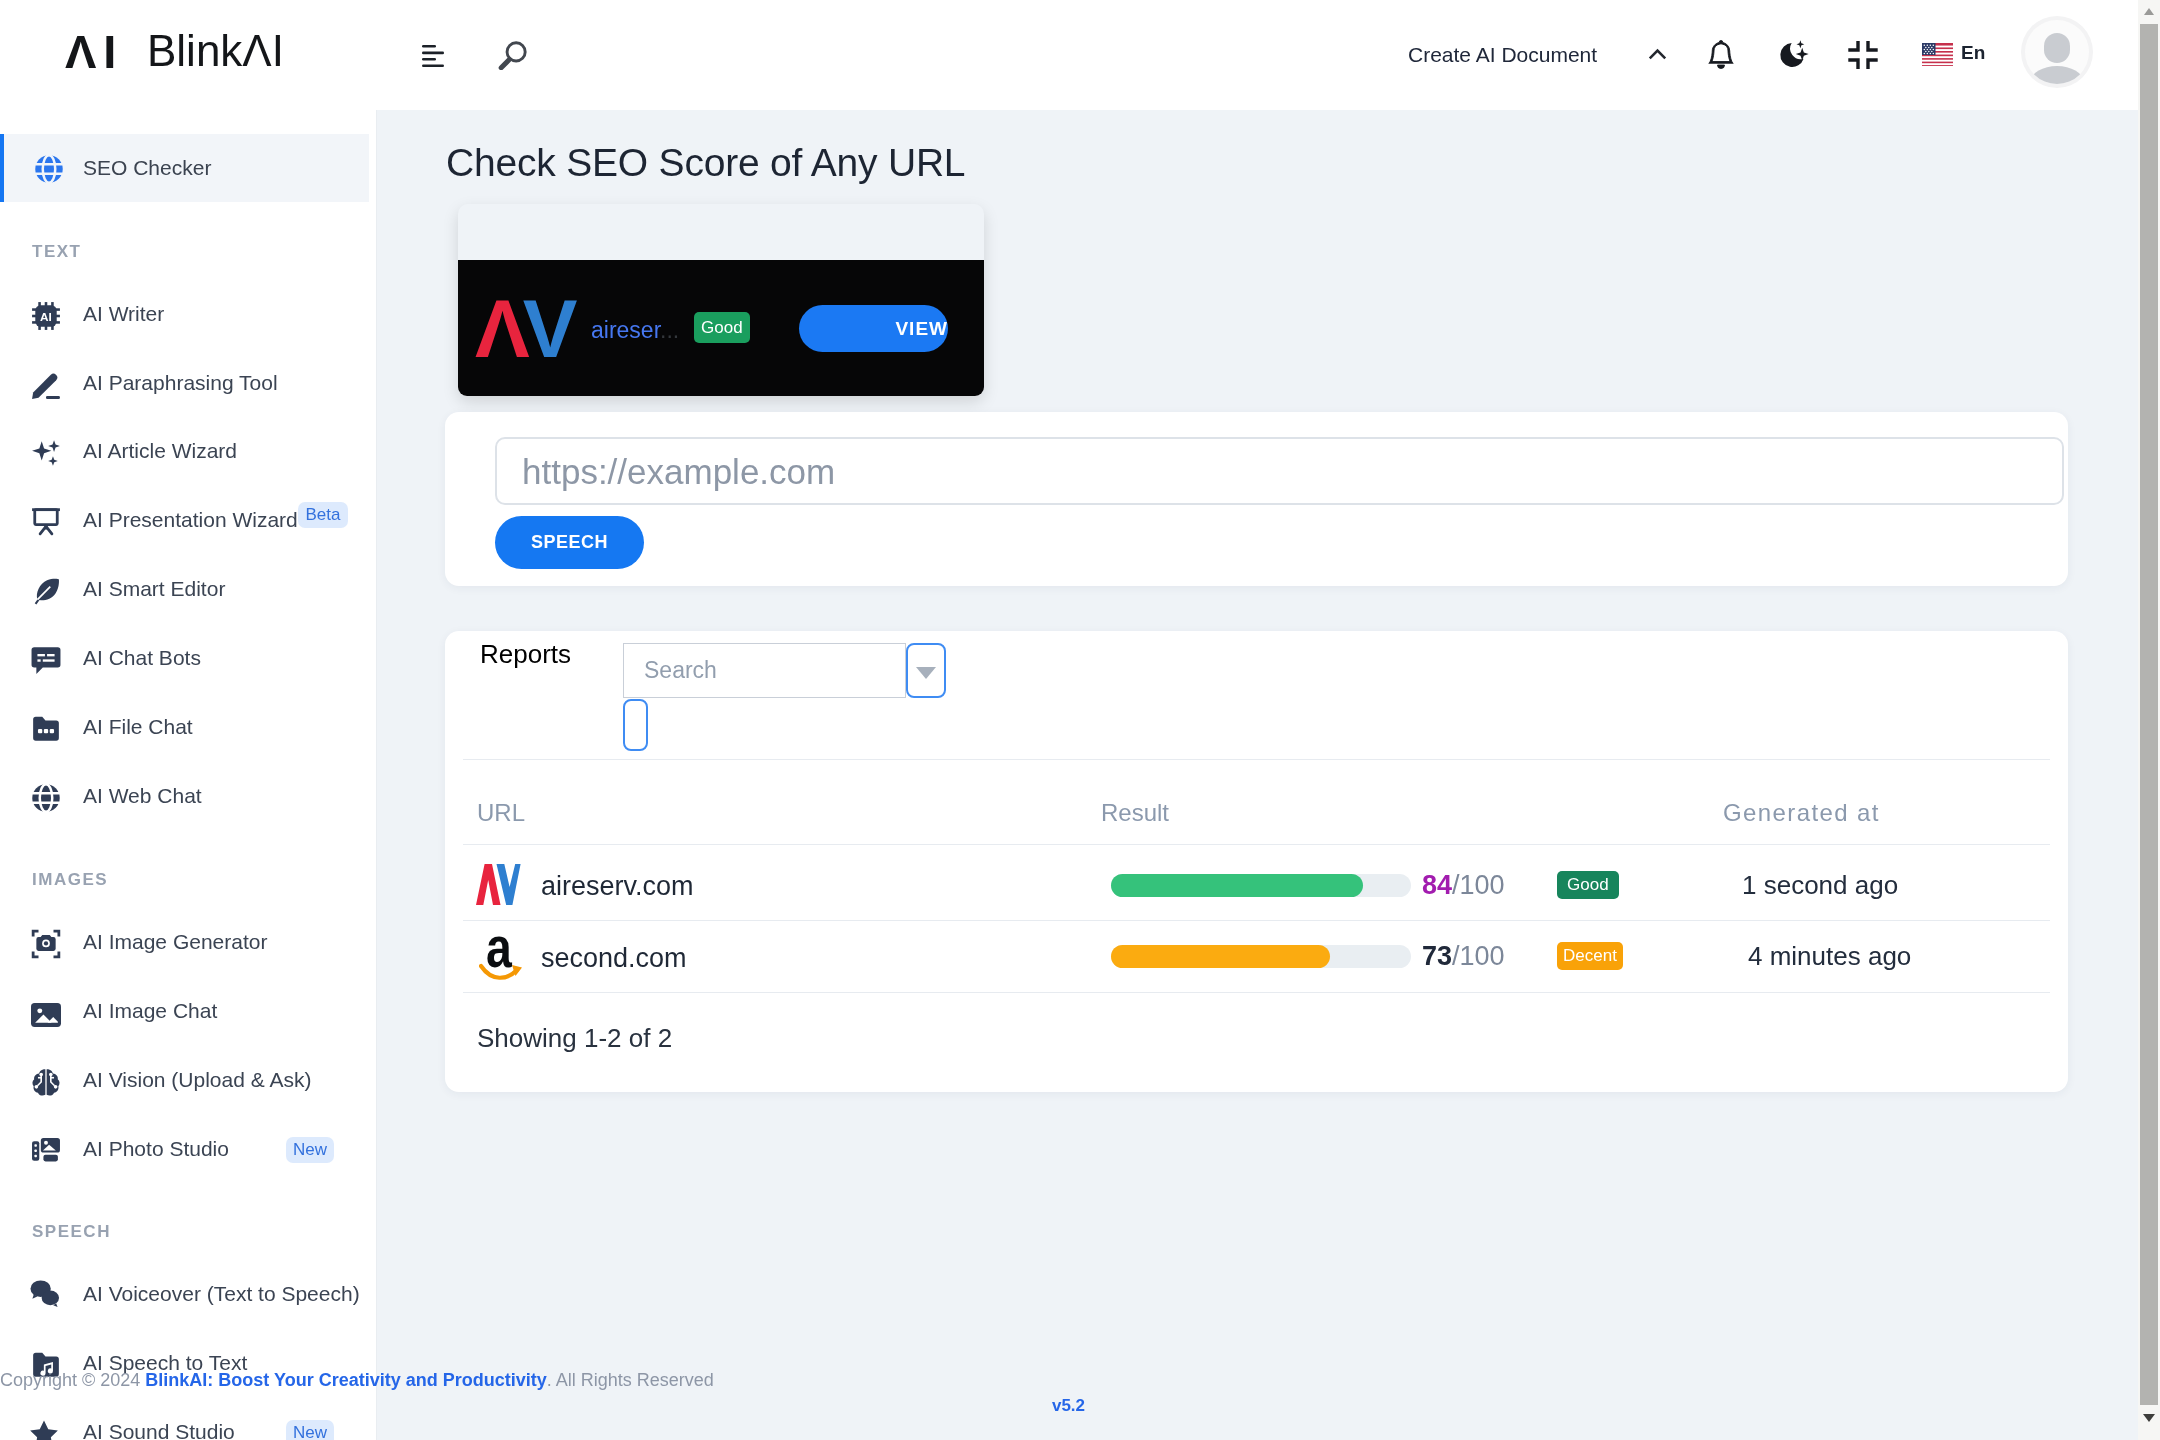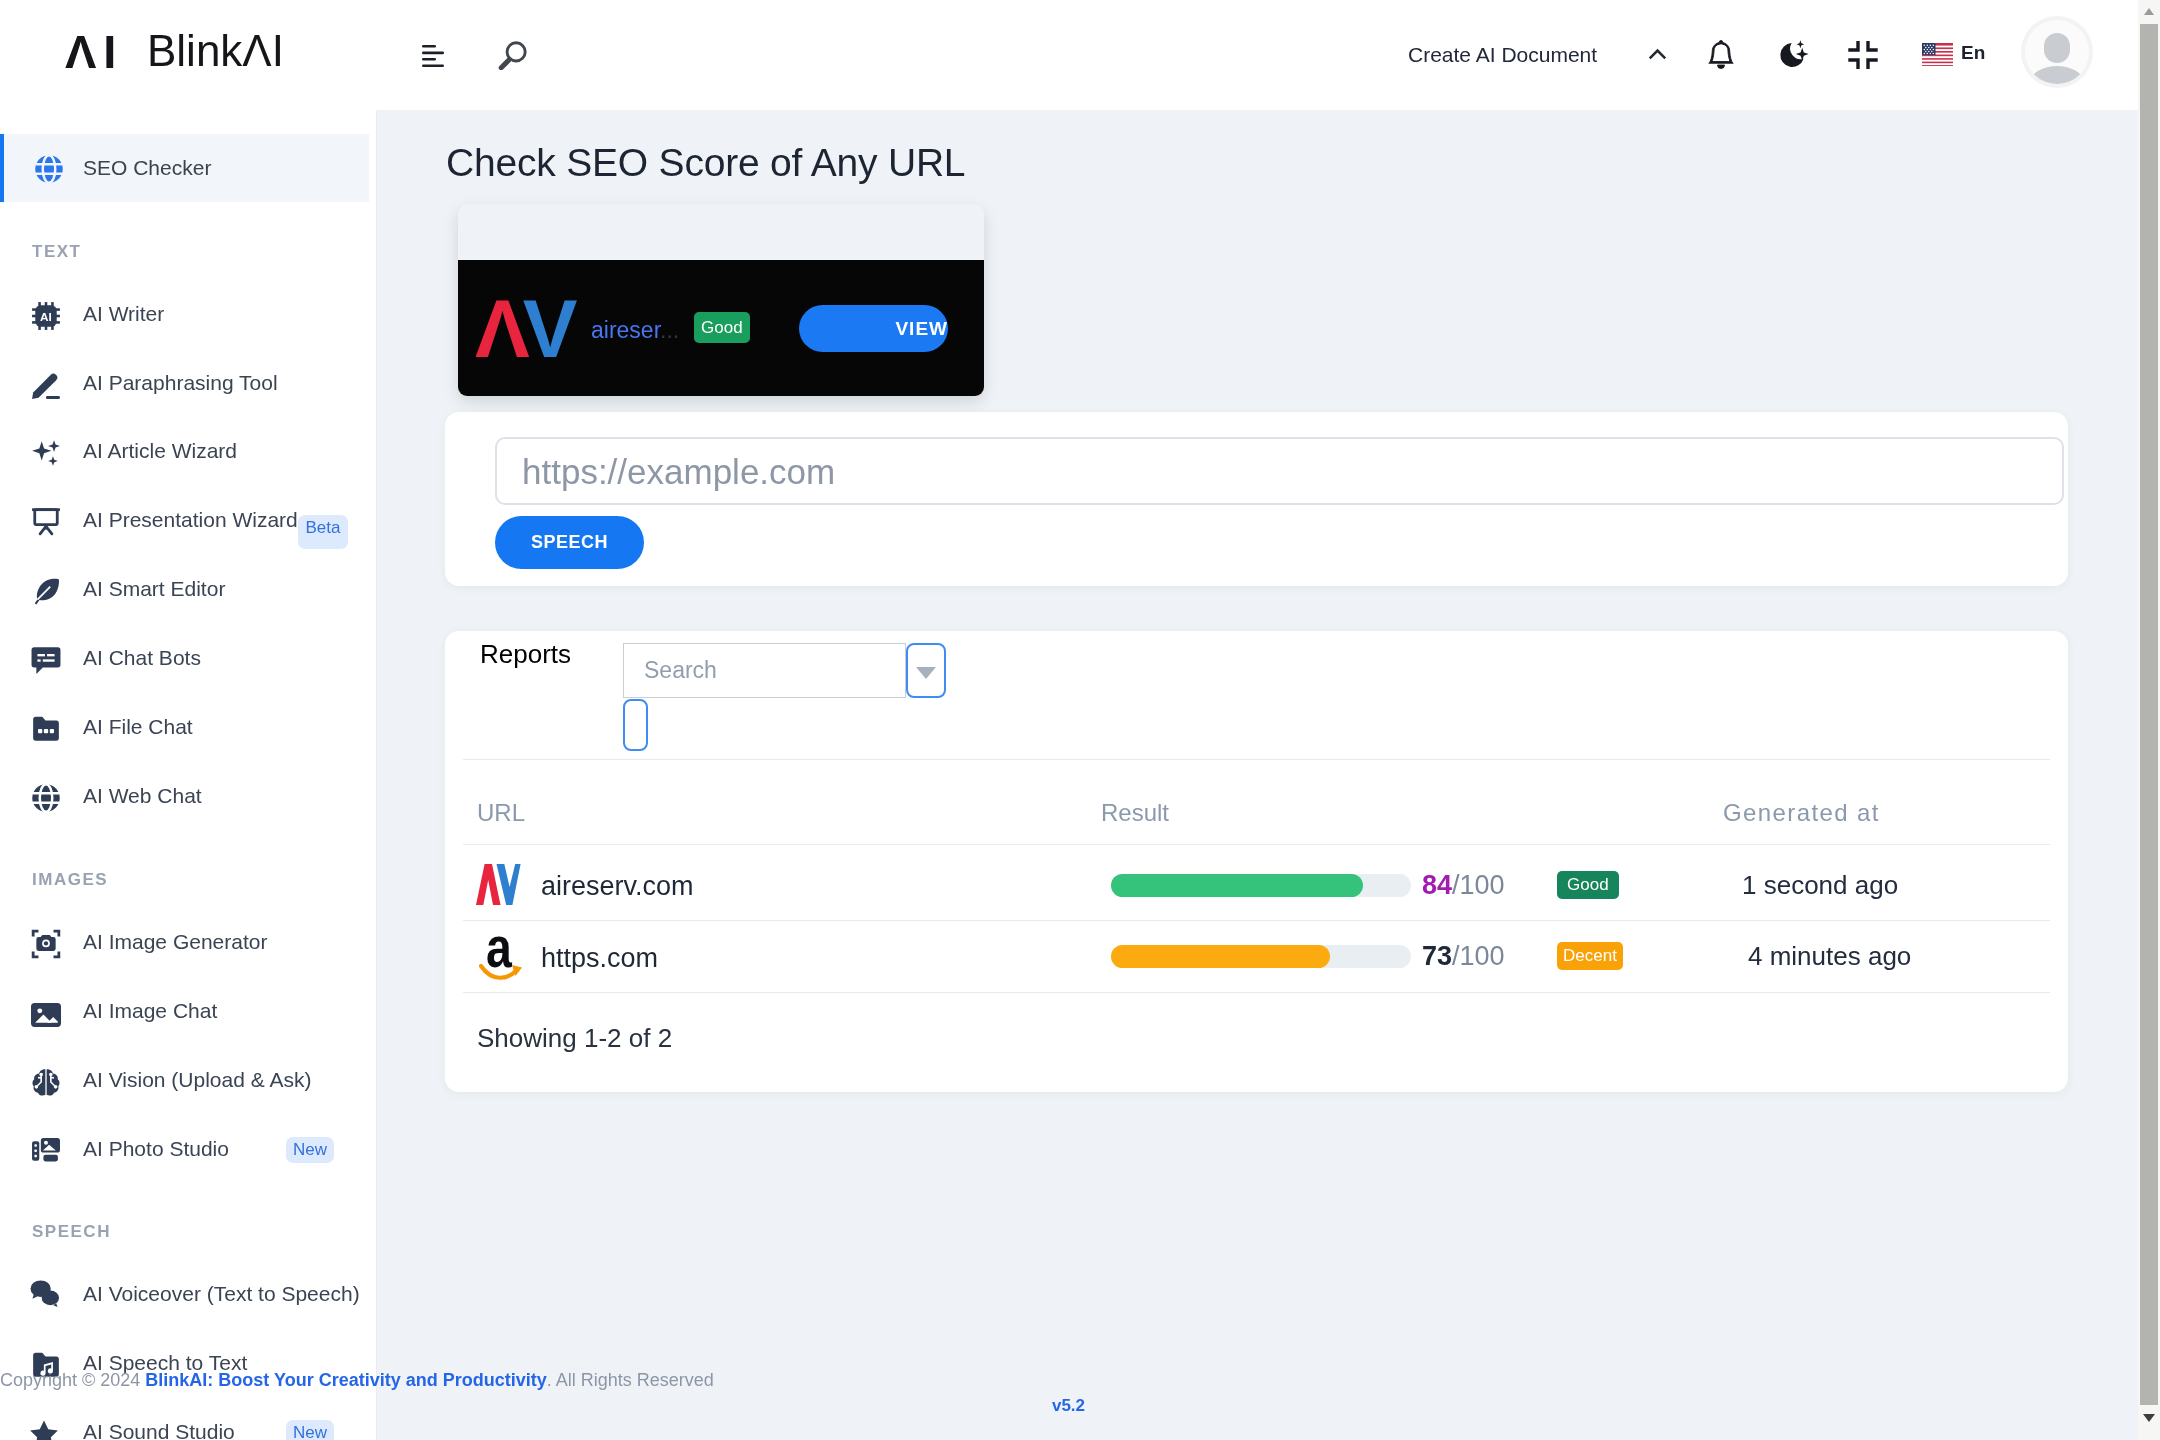--- a/index.html
+++ b/index.html
@@ -139,21 +139,21 @@
   </div>
   <div class="sitem" style="top:387px">
     <svg class="sicon" style="top:10px;left:31px" width="28" height="28" viewBox="0 0 28 28" fill="none" stroke="#2f3c55" stroke-width="2.6">
       <line x1="1" y1="2.5" x2="27" y2="2.5"></line>
       <rect x="3.5" y="2.5" width="21" height="14" rx="1"></rect>
       <line x1="14" y1="16.5" x2="14" y2="21"></line>
       <line x1="14" y1="18" x2="8.5" y2="25" stroke-linecap="round"></line>
       <line x1="14" y1="18" x2="19.5" y2="25" stroke-linecap="round"></line>
     </svg>
     <div class="stext" style="top:11px">AI Presentation Wizard</div>
-    <div class="sbadge" style="left:298px;top:18px;width:50px;height:34px;line-height:26px">Beta</div>
+    <div class="sbadge" style="left:298px;top:5px;width:50px;height:26px;line-height:26px">Beta</div>
   </div>
   <div class="sitem" style="top:456px">
     <svg class="sicon" style="top:10px;left:31px" width="28" height="28" viewBox="0 0 28 28" fill="#2f3c55">
       <path d="M6 22 C4 16 8 7 15 4 C21 1.5 26 3 26 3 C26 3 27 10 23 16 C19.5 21.5 12 23.5 8 22.5 L5 26.5 L3.5 25.5 L6 22 Z"></path>
       <path d="M6 22 L18 10" stroke="#fff" stroke-width="1.6"></path>
     </svg>
     <div class="stext" style="top:11px">AI Smart Editor</div>
   </div>
   <div class="sitem" style="top:525px">
     <svg class="sicon" style="top:10px;left:31px" width="28" height="28" viewBox="0 0 28 28" fill="#2f3c55">
@@ -318,21 +318,21 @@
   <div style="position:absolute;left:977px;top:239px;font-size:27px"><b style="color:#a21caf">84</b><span style="color:#7c8799">/100</span></div>
   <div style="position:absolute;left:1112px;top:240px;background:#17855c;color:#fff;font-size:17px;height:28px;line-height:28px;padding:0 10px;border-radius:5px">Good</div>
   <div style="position:absolute;left:1297px;top:239px;font-size:26px;color:#232d3d">1 second ago</div>
   <div style="position:absolute;left:18px;top:289px;width:1587px;height:1px;background:#e7ebf0"></div>
 
   <div style="position:absolute;left:41px;top:282px;font-size:58px;font-weight:700;color:#0b0d10;transform:scaleX(.8);transform-origin:left top">a</div>
   <svg style="position:absolute;left:34px;top:332px" width="44" height="22" viewBox="0 0 44 22" fill="none">
       <path d="M2 3 C 13 19, 28 17, 38 7" stroke="#f59804" stroke-width="4.2" stroke-linecap="round"></path>
       <path d="M33 2 l10 2.5 -6.5 8.5 Z" fill="#f59804"></path>
     </svg>
-  <div style="position:absolute;left:96px;top:312px;font-size:27px;color:#1f2836">https.com</div>
+  <div style="position:absolute;left:96px;top:312px;font-size:27px;color:#1f2836">second.com</div>
   <div style="position:absolute;left:666px;top:314px;width:300px;height:23px;border-radius:12px;background:#e9eef2">
     <div style="position:absolute;left:0;top:0;width:219px;height:23px;border-radius:12px;background:#fbab10"></div>
   </div>
   <div style="position:absolute;left:977px;top:310px;font-size:27px"><b style="color:#20293a">73</b><span style="color:#7c8799">/100</span></div>
   <div style="position:absolute;left:1112px;top:311px;background:#f9a208;color:#fff;font-size:17px;height:28px;line-height:28px;padding:0 6px;border-radius:5px">Decent</div>
   <div style="position:absolute;left:1303px;top:310px;font-size:26px;color:#232d3d">4 minutes ago</div>
   <div style="position:absolute;left:18px;top:361px;width:1587px;height:1px;background:#e7ebf0"></div>
   <div style="position:absolute;left:32px;top:392px;font-size:26px;color:#29323f">Showing 1-2 of 2</div>
 </div>
 

